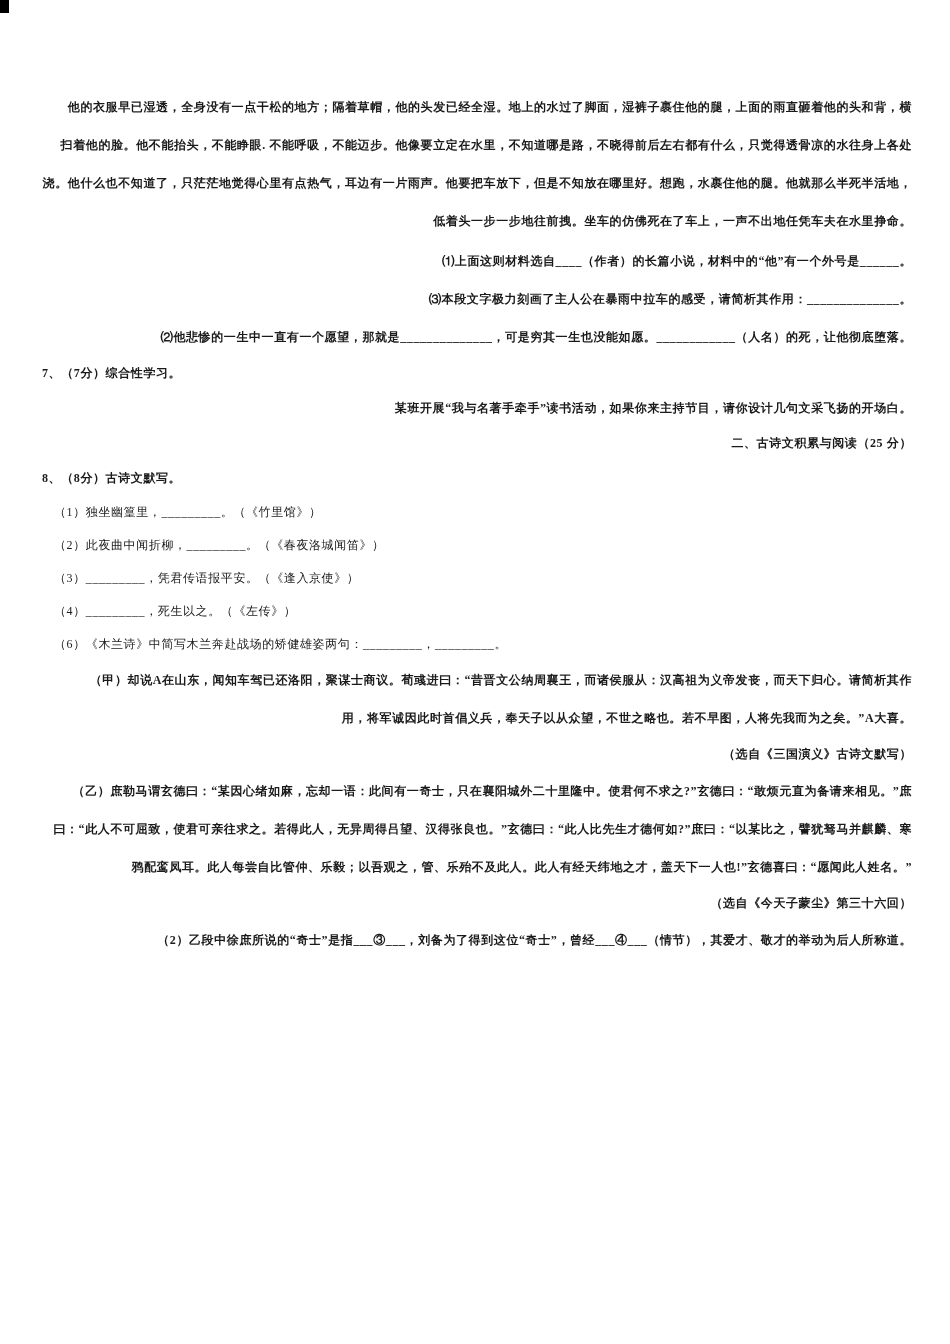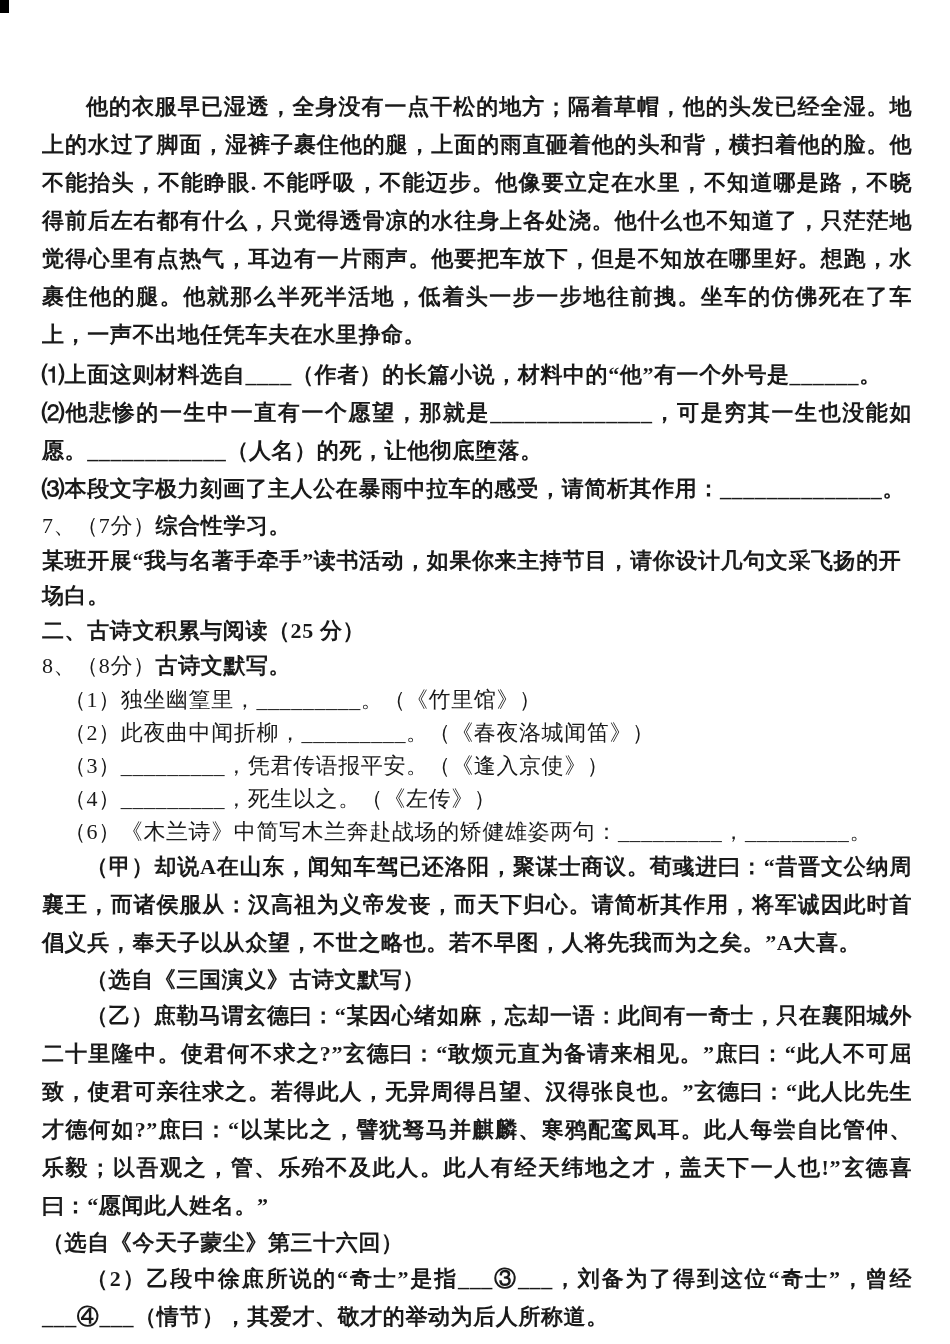--- a/index.html
+++ b/index.html
@@ -25,48 +25,48 @@
     background: #ffffff;
   }
   .corner-artifact {
     position: absolute;
     top: 0; left: 0;
     width: 9px; height: 13px;
     background: #000000;
   }
   p {
     margin: 0;
-    font-size: 22px;
+    font-size: 12px;
     letter-spacing: 0.6px;
   }
   .para {
     line-height: 38px;
     text-align: justify;
   }
   .indent  { text-indent: 2em; }
   .line    { line-height: 35px; }
   .item    { line-height: 33px; padding-left: 1em; }
-  .bold    { font-weight: bold; }
-  .normal  { font-weight: normal; }
+  .bold    { font-weight: bold; text-align: right; }
+  .normal  { font-weight: bold; }
   .gap-sm  { margin-top: 2px; }
 </style>
 </head>
 <body>
 
 <div class="page">
 
   <div class="corner-artifact"></div>
 
   <p class="para indent bold">他的衣服早已湿透，全身没有一点干松的地方；隔着草帽，他的头发已经全湿。地上的水过了脚面，湿裤子裹住他的腿，上面的雨直砸着他的头和背，横扫着他的脸。他不能抬头，不能睁眼. 不能呼吸，不能迈步。他像要立定在水里，不知道哪是路，不晓得前后左右都有什么，只觉得透骨凉的水往身上各处浇。他什么也不知道了，只茫茫地觉得心里有点热气，耳边有一片雨声。他要把车放下，但是不知放在哪里好。想跑，水裹住他的腿。他就那么半死半活地，低着头一步一步地往前拽。坐车的仿佛死在了车上，一声不出地任凭车夫在水里挣命。</p>
 
   <p class="para bold gap-sm">⑴上面这则材料选自____（作者）的长篇小说，材料中的“他”有一个外号是______。</p>
 
+  <p class="para bold">⑶本段文字极力刻画了主人公在暴雨中拉车的感受，请简析其作用：______________。</p>
+
   <p class="para bold">⑵他悲惨的一生中一直有一个愿望，那就是______________，可是穷其一生也没能如愿。____________（人名）的死，让他彻底堕落。</p>
-
-  <p class="para bold">⑶本段文字极力刻画了主人公在暴雨中拉车的感受，请简析其作用：______________。</p>
 
   <p class="line"><span class="normal">7、（7分）</span><span class="bold">综合性学习。</span></p>
 
   <p class="line bold">某班开展“我与名著手牵手”读书活动，如果你来主持节目，请你设计几句文采飞扬的开场白。</p>
 
   <p class="line bold">二、古诗文积累与阅读（25 分）</p>
 
   <p class="line"><span class="normal">8、（8分）</span><span class="bold">古诗文默写。</span></p>
 
   <p class="item">（1）独坐幽篁里，_________。（《竹里馆》）</p>

